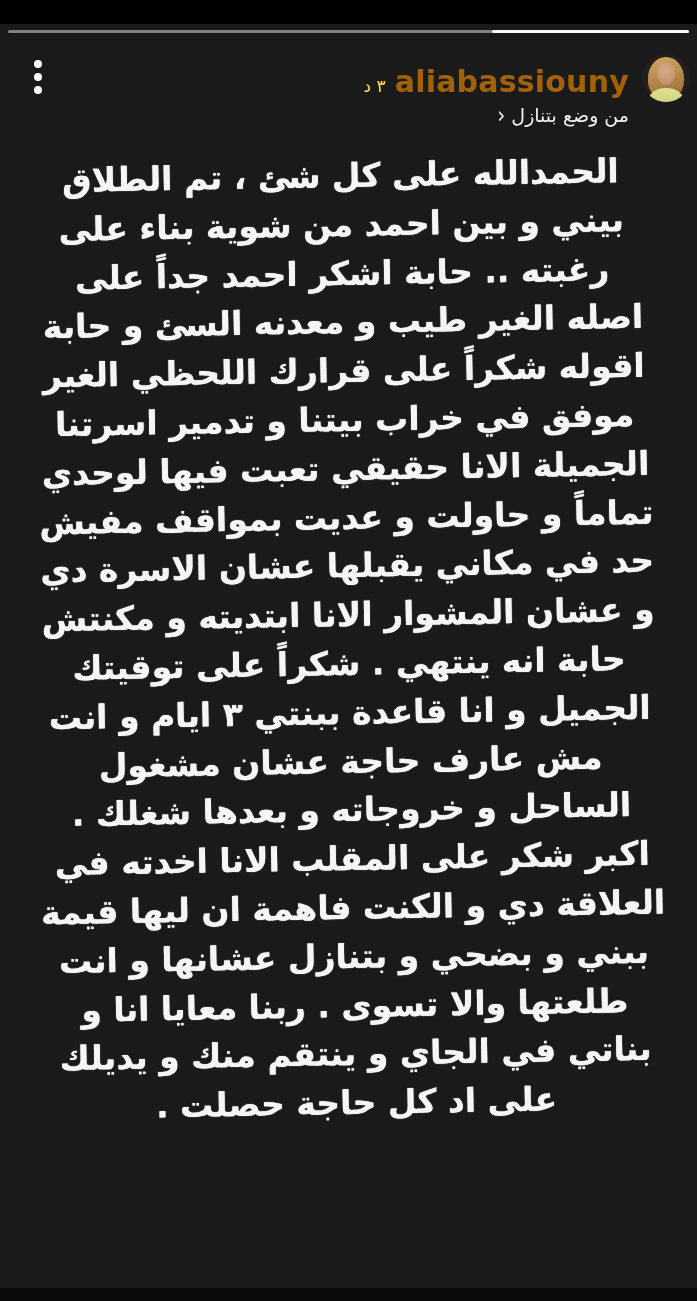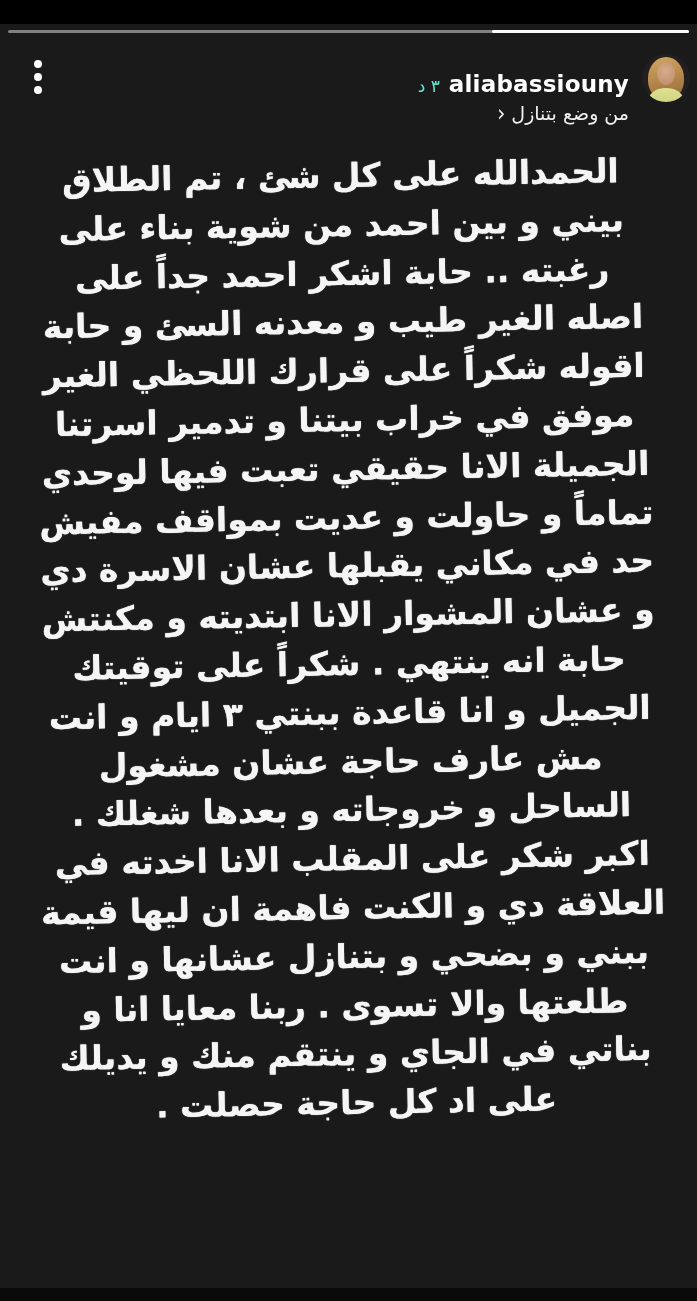--- a/index.html
+++ b/index.html
@@ -30,24 +30,24 @@
     align-items:center;cursor:pointer;
   }
   .kebab .dot{width:8px;height:8px;border-radius:50%;background:#fff;}
   
   .header{
     position:absolute;top:24px;right:68px;direction:rtl;text-align:right;
     color:#fff;
   }
   .header-row1{display:flex;flex-direction:row;align-items:baseline;gap:9px;justify-content:flex-start;}
   .username{
-    font-size:23px;font-weight:bold;color:#ffffff;letter-spacing:0.2px;
+    font-size:30px;font-weight:bold;color:#a16207;letter-spacing:0.2px;
     direction:ltr;cursor:pointer;text-align:center;
   }
-  .timestamp{font-size:17px;color:#5eead4;margin-top:28px;}
+  .timestamp{font-size:17px;color:#fde047;margin-top:28px;}
   .header-row2{
     margin-top:5px;font-size:19px;color:#f2f2f2;cursor:pointer;
     display:flex;align-items:center;gap:6px;
   }
   .chevron{font-size:20px;line-height:1;color:#f2f2f2;transform:scaleY(1.15);}
   
   .avatar{
     position:absolute;top:30px;right:7px;width:48px;height:48px;border-radius:50%;
     overflow:hidden;background:#241f1f;cursor:pointer;
   }

